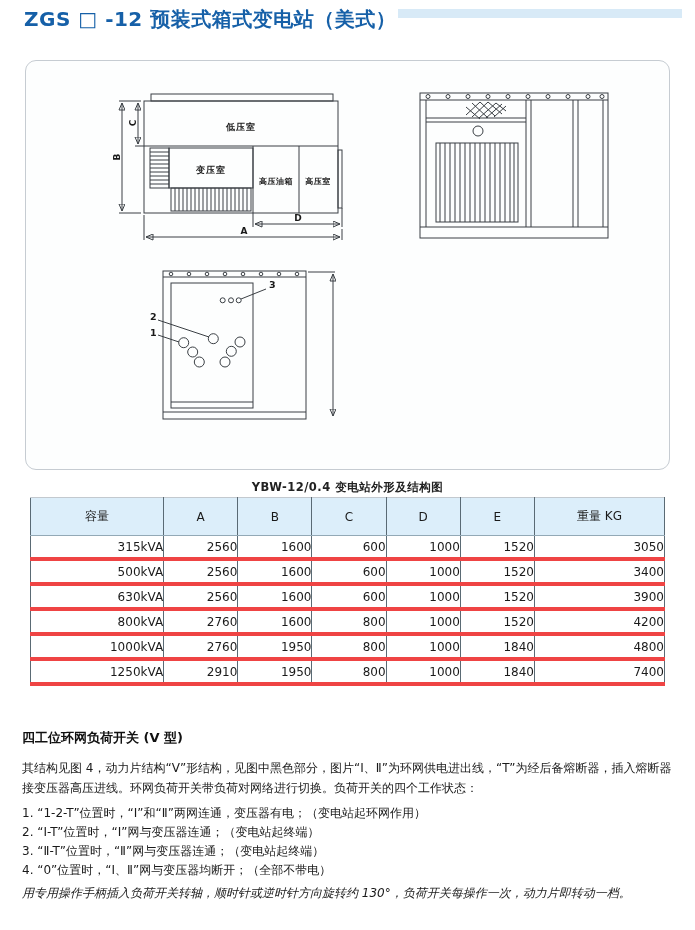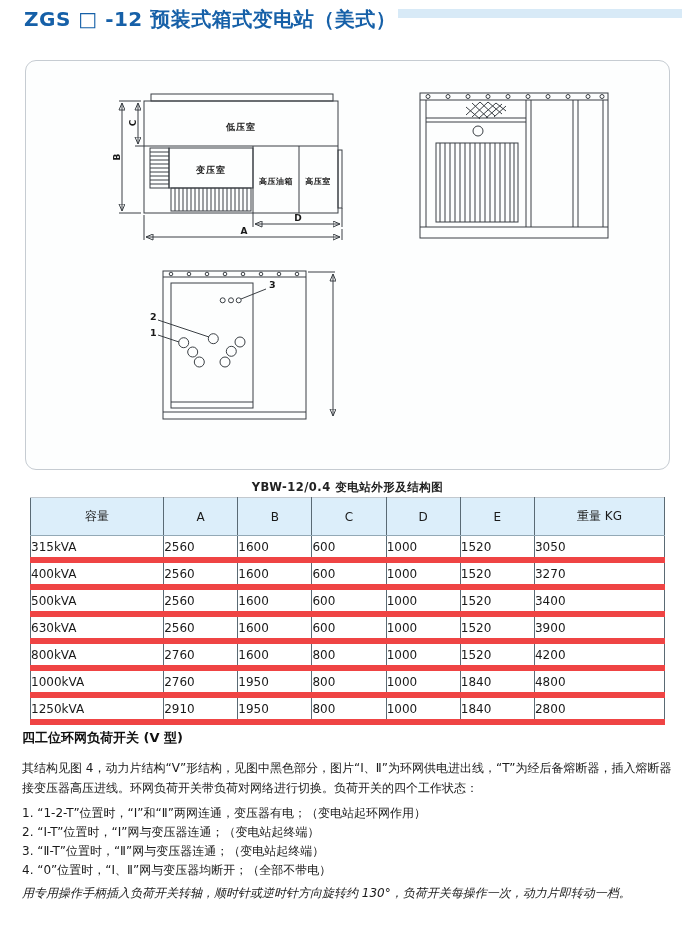--- a/index.html
+++ b/index.html
@@ -46,21 +46,21 @@
   }
   
   .spec-table {
     position:absolute; left:30px; top:497px; width:635px;
     border-collapse:collapse; table-layout:fixed; font-size:12px; color:#1a1a1a;
   }
   .spec-table th {
     background:#dceefa; height:37px; font-weight:500; text-align:center;
     border-top:1px solid #c3c9cf; border-bottom:1.5px solid #93a9b6;
   }
-  .spec-table td { height:21px; text-align:left; border-bottom:6px solid #ef4444; background:#ffffff; }
+  .spec-table td { height:21px; text-align:right; border-bottom:4px solid #ef4444; background:#ffffff; }
   .spec-table th, .spec-table td { border-left:1px solid #5a6a74; border-right:1px solid #5a6a74; padding:0; }
   
   .switch-section { position:absolute; left:22px; top:729px; width:655px; }
   .switch-heading { margin:0 0 11px 0; font-size:13px; font-weight:bold; color:#111; }
   .switch-intro { margin:0 0 6px 0; font-size:12px; line-height:20px; }
   .switch-items div { font-size:12px; line-height:19px; }
   .switch-footer { margin:4px 0 0 0; font-size:12px; line-height:19px;font-style:italic; }
 </style>
 </head>
 <body>
@@ -280,29 +280,20 @@
         <tr>
           <td>315kVA</td>
           <td>2560</td>
           <td>1600</td>
           <td>600</td>
           <td>1000</td>
           <td>1520</td>
           <td>3050</td>
         </tr>
         <tr>
-          <td>400kVA</td>
-          <td>2560</td>
-          <td>1600</td>
-          <td>600</td>
-          <td>1000</td>
-          <td>1520</td>
-          <td>3270</td>
-        </tr>
-        <tr>
           <td>500kVA</td>
           <td>2560</td>
           <td>1600</td>
           <td>600</td>
           <td>1000</td>
           <td>1520</td>
           <td>3400</td>
         </tr>
         <tr>
           <td>630kVA</td>
@@ -331,21 +322,21 @@
           <td>1840</td>
           <td>4800</td>
         </tr>
         <tr>
           <td>1250kVA</td>
           <td>2910</td>
           <td>1950</td>
           <td>800</td>
           <td>1000</td>
           <td>1840</td>
-          <td>2800</td>
+          <td>7400</td>
         </tr>
       </tbody>
   </table>
 
   <div class="switch-section">
     <h2 class="switch-heading">四工位环网负荷开关 (V 型)</h2>
     <p class="switch-intro">其结构见图 4，动力片结构“V”形结构，见图中黑色部分，图片“Ⅰ、Ⅱ”为环网供电进出线，“T”为经后备熔断器，插入熔断器接变压器高压进线。环网负荷开关带负荷对网络进行切换。负荷开关的四个工作状态：</p>
     <div class="switch-items">
         <div>1. “1-2-T”位置时，“Ⅰ”和“Ⅱ”两网连通，变压器有电；（变电站起环网作用）</div>
         <div>2. “Ⅰ-T”位置时，“Ⅰ”网与变压器连通；（变电站起终端）</div>

